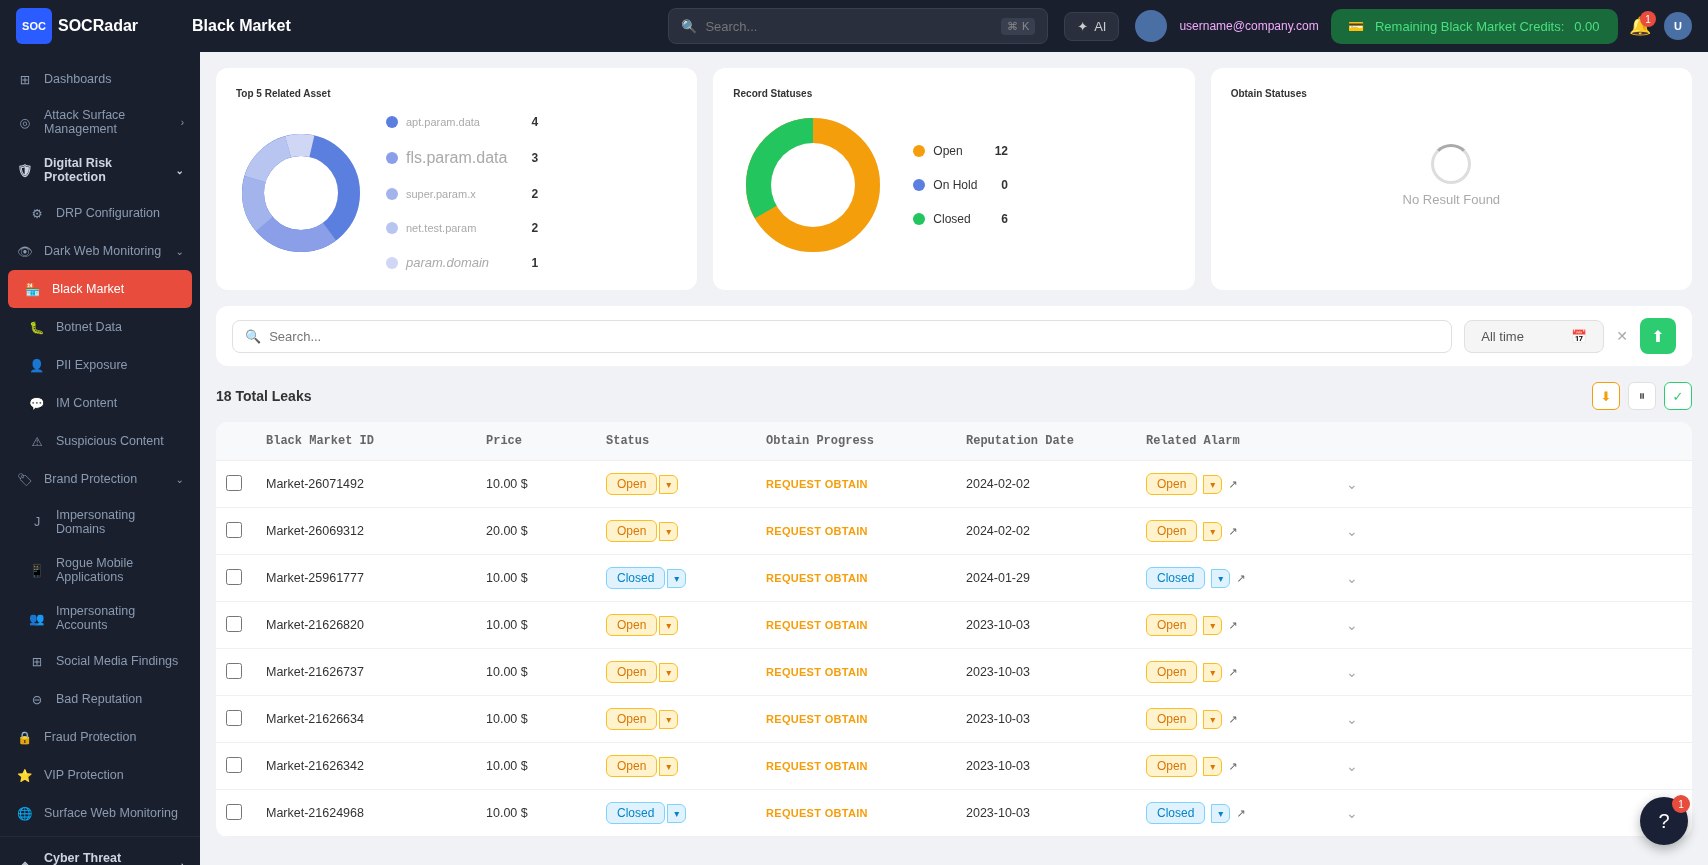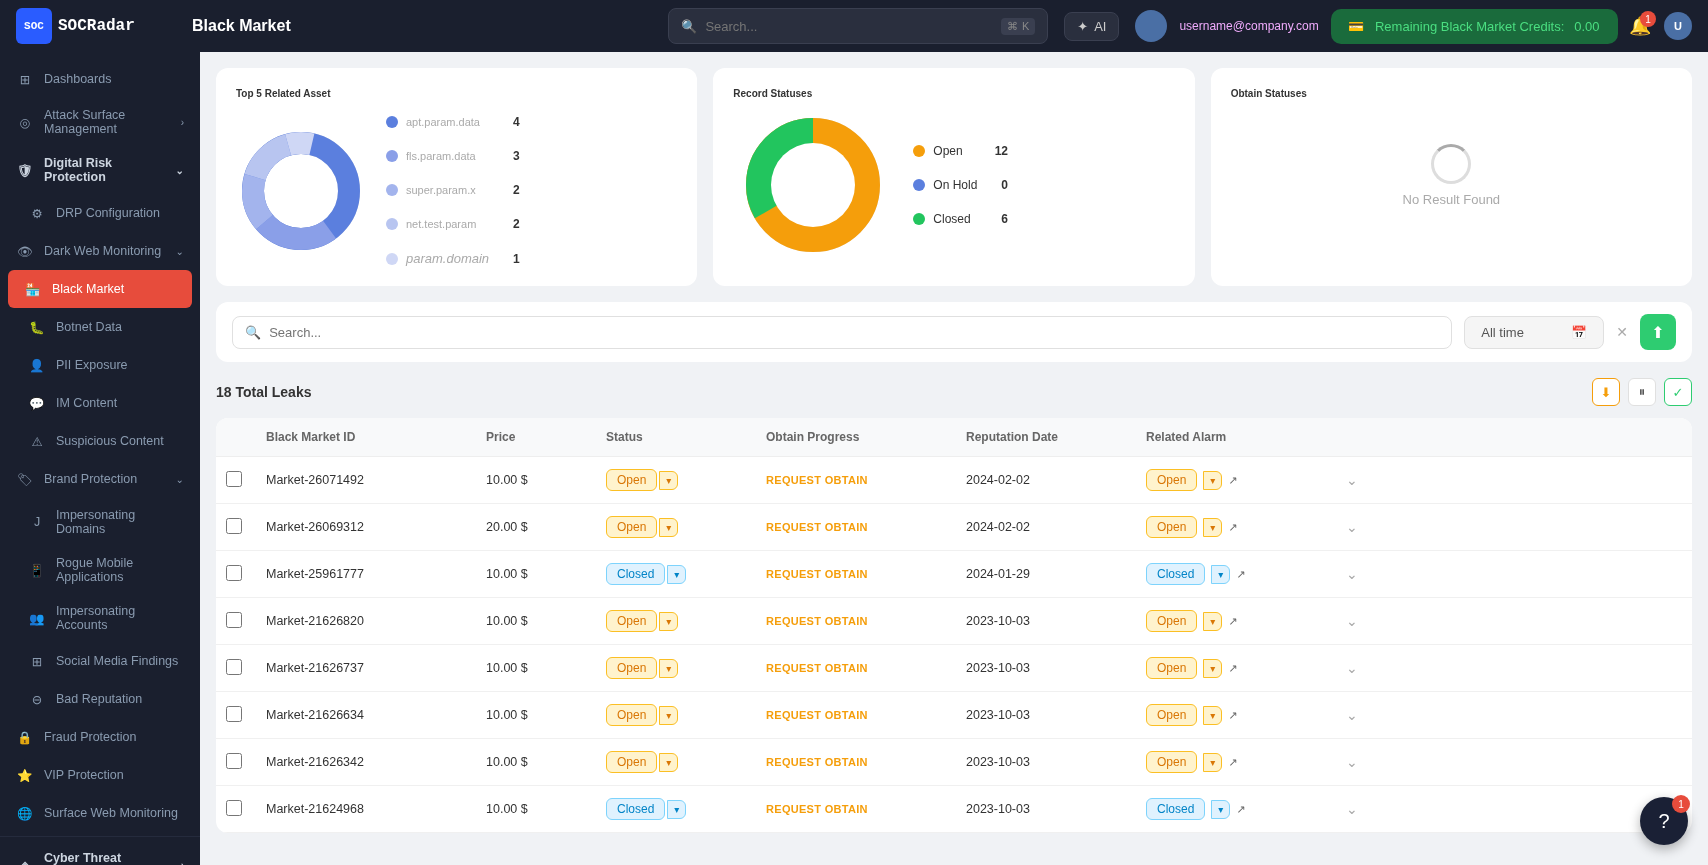--- a/index.html
+++ b/index.html
@@ -1,20 +1,20 @@
 <!DOCTYPE html>
 <html><head>
   <meta charset="utf-8">
   <style>
     * { box-sizing: border-box; margin: 0; padding: 0; }
     body { font-family: -apple-system, BlinkMacSystemFont, 'Segoe UI', sans-serif; background: #f0f2f5; color: #333; font-size: 13px; display: flex; flex-direction: column; height: 100vh; overflow: hidden; }
 
     
     .topbar { background: #1a1f2e; height: 52px; display: flex; align-items: center; padding: 0 16px; gap: 16px; flex-shrink: 0; z-index: 100; }
-    .logo { display: flex; align-items: center; gap: 6px; color: white; font-weight: bold; font-size: 16px; width: 160px; font-family: Liberation Mono, monospace; }
+    .logo { display: flex; align-items: center; gap: 6px; color: white; font-weight: bold; font-size: 16px; width: 160px; }
     .logo-icon { width: 36px; height: 36px; background: #2a5cff; border-radius: 6px; display: flex; align-items: center; justify-content: center; color: white; font-size: 11px; font-weight: bold; }
     .page-title { color: white; font-size: 16px; font-weight: 600; margin-right: auto; }
     .search-bar { background: #2a2f3e; border: 1px solid #3a3f50; border-radius: 8px; display: flex; align-items: center; padding: 0 12px; gap: 8px; width: 380px; height: 36px; }
     .search-bar input { background: transparent; border: none; outline: none; color: #aaa; font-size: 13px; flex: 1; }
     .search-kbd { background: #3a3f50; color: #888; padding: 2px 6px; border-radius: 4px; font-size: 11px; display: flex; gap: 4px; }
     .ai-btn { background: #2a2f3e; border: 1px solid #3a3f50; border-radius: 8px; color: #ccc; padding: 6px 12px; font-size: 13px; display: flex; align-items: center; gap: 6px; cursor: pointer; }
     .topbar-right { display: flex; align-items: center; gap: 12px; }
 
     
     .layout { display: flex; flex: 1; overflow: hidden; }
@@ -61,21 +61,21 @@
 
     
     .table-header { display: flex; align-items: center; justify-content: space-between; margin-bottom: 12px; }
     .total-leaks { font-size: 14px; font-weight: 600; color: #333; }
     .table-actions { display: flex; gap: 8px; }
     .table-action-btn { width: 28px; height: 28px; border-radius: 6px; border: 1px solid #e0e0e0; background: white; display: flex; align-items: center; justify-content: center; cursor: pointer; font-size: 13px; color: #555; }
     .table-action-btn.active { color: #2ecc71; border-color: #2ecc71; }
 
     .data-table { background: white; border-radius: 12px; overflow: hidden; }
     .table-head { display: grid; grid-template-columns: 40px 220px 120px 160px 200px 180px 200px 40px; background: #f8f9fa; border-bottom: 1px solid #eee; }
-    .th { padding: 12px 10px; font-size: 12px; font-weight: 600; color: #666; }
+    .th { padding: 12px 10px; font-size: 12px; font-weight: 600; color: #666; font-family: Liberation Mono, monospace; }
     .table-row-grid { display: grid; grid-template-columns: 40px 220px 120px 160px 200px 180px 200px 40px; border-bottom: 1px solid #f0f0f0; align-items: center; }
     .td { padding: 12px 10px; font-size: 12.5px; color: #333; }
     .checkbox { width: 16px; height: 16px; border: 1px solid #ccc; border-radius: 3px; cursor: pointer; }
 
     .status-badge { display: inline-flex; align-items: center; gap: 4px; padding: 3px 10px; border-radius: 6px; font-size: 12px; font-weight: 500; }
     .status-open { background: #fff3cd; color: #d97706; border: 1px solid #fbbf24; }
     .status-closed { background: #e0f2fe; color: #0284c7; border: 1px solid #7dd3fc; }
     .status-cell { display: flex; align-items: center; gap: 2px; }
 
     .obtain-btn { color: #f59e0b; font-weight: 600; font-size: 11px; cursor: pointer; letter-spacing: 0.3px; }
@@ -237,21 +237,21 @@
             <circle cx="65" cy="65" r="36" fill="white"></circle>
           </svg>
           <div class="legend">
             <div class="legend-item">
               <div class="legend-dot" style="background:#5b7fde;"></div>
               <span style="color:#aaa;font-size:11px;">apt.param.data</span>
               <span class="legend-count">4</span>
             </div>
             <div class="legend-item">
               <div class="legend-dot" style="background:#8a9fe8;"></div>
-              <span style="color:#aaa;font-size:11px;">fls.param.data</span>
+              <span style="color:#aaa;font-size:16px;">fls.param.data</span>
               <span class="legend-count">3</span>
             </div>
             <div class="legend-item">
               <div class="legend-dot" style="background:#a3b4ed;"></div>
               <span style="color:#aaa;font-size:11px;">super.param.x</span>
               <span class="legend-count">2</span>
             </div>
             <div class="legend-item">
               <div class="legend-dot" style="background:#b8c5f0;"></div>
               <span style="color:#aaa;font-size:11px;">net.test.param</span>

